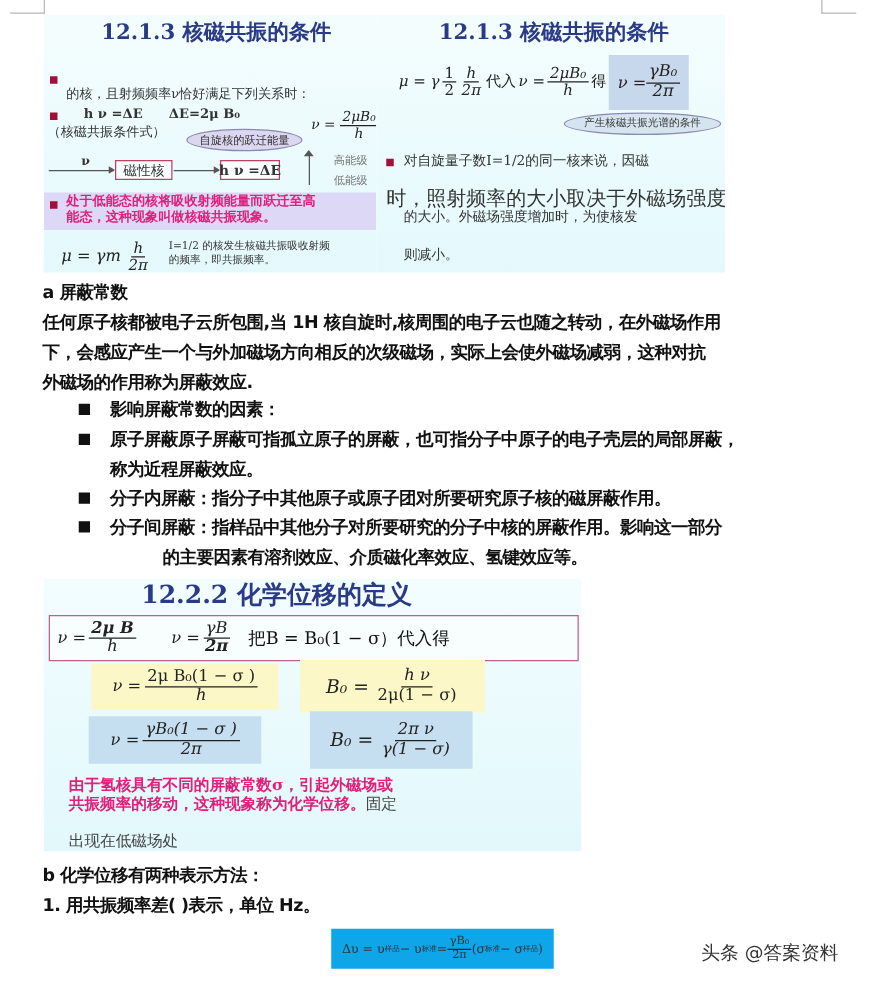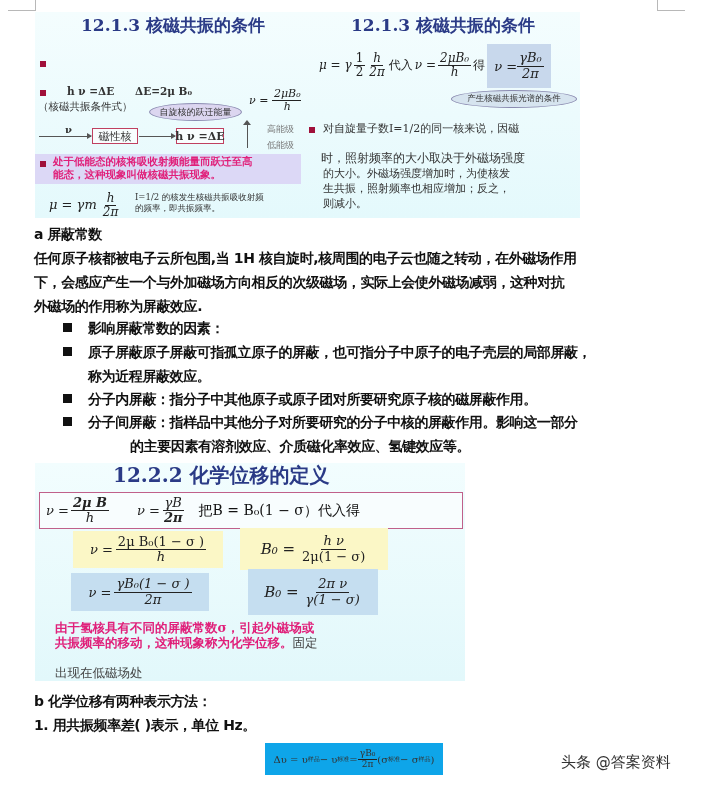--- a/index.html
+++ b/index.html
@@ -49,20 +49,21 @@
 </head>
 <body>
 
 <div class="margin-mark mm-tl"></div>
 <div class="margin-mark mm-tr"></div>
 
 <div class="slide" id="s1">
   <div class="slide-title" style="left:46px;top:2px;font-size:17px;">12.1.3 核磁共振的条件</div>
 
   <div class="bullet" style="left:5px;top:49px;"></div>
+  <div class="s-text" style="left:18px;top:57px;">的核，且射频频率ν恰好满足下列关系时：</div>
 
   <div class="bullet" style="left:5px;top:78px;"></div>
   <div class="s-text" style="left:32px;top:73px;font-weight:bold;">h ν =ΔE</div>
   <div class="s-text" style="left:100px;top:73px;font-weight:bold;">ΔE=2μ B₀</div>
 
   <div class="s-text math" style="left:214px;top:76px;font-size:11px;">
     <span>ν =</span>
     <span class="frac">
         <span class="num">2μB₀</span>
         <span class="den">h</span>
@@ -125,23 +126,22 @@
     <span class="frac math">
         <span class="num">γB₀</span>
         <span class="den">2π</span>
       </span>
   </div>
 
   <div class="ellipse" style="left:150px;top:78px;width:126px;height:18px;font-size:8.5px;background:#d6e4ef;">产生核磁共振光谱的条件</div>
 
   <div class="bullet" style="left:8px;top:115px;"></div>
   <div class="s-text" style="left:22px;top:109px;font-size:11px;line-height:15px;">对自旋量子数I=1/2的同一核来说，因磁</div>
-  <div class="s-text" style="left:20px;top:139px;font-size:12px;line-height:15px;">时，照射频率的大小取决于外磁场强度</div>
+  <div class="s-text" style="left:8px;top:139px;font-size:16px;line-height:15px;">时，照射频率的大小取决于外磁场强度</div>
   <div class="s-text" style="left:22px;top:154px;font-size:11px;line-height:15px;">的大小。外磁场强度增加时，为使核发</div>
-  <div class="s-text" style="left:22px;top:169px;font-size:11px;line-height:15px;">生共振，照射频率也相应增加；反之，</div>
   <div class="s-text" style="left:22px;top:184px;font-size:11px;line-height:15px;">则减小。</div>
 </div>
 
 <div class="doc-line" style="left:34px;top:222px;">a 屏蔽常数</div>
 <div class="doc-line" style="left:34px;top:246px;">任何原子核都被电子云所包围,当 1H 核自旋时,核周围的电子云也随之转动，在外磁场作用</div>
 <div class="doc-line" style="left:34px;top:270px;">下，会感应产生一个与外加磁场方向相反的次级磁场，实际上会使外磁场减弱，这种对抗</div>
 <div class="doc-line" style="left:34px;top:294px;">外磁场的作用称为屏蔽效应.</div>
 
 <div class="doc-bullet" style="left:63px;top:323px;"></div>
 <div class="doc-line" style="left:88px;top:316px;">影响屏蔽常数的因素：</div>

